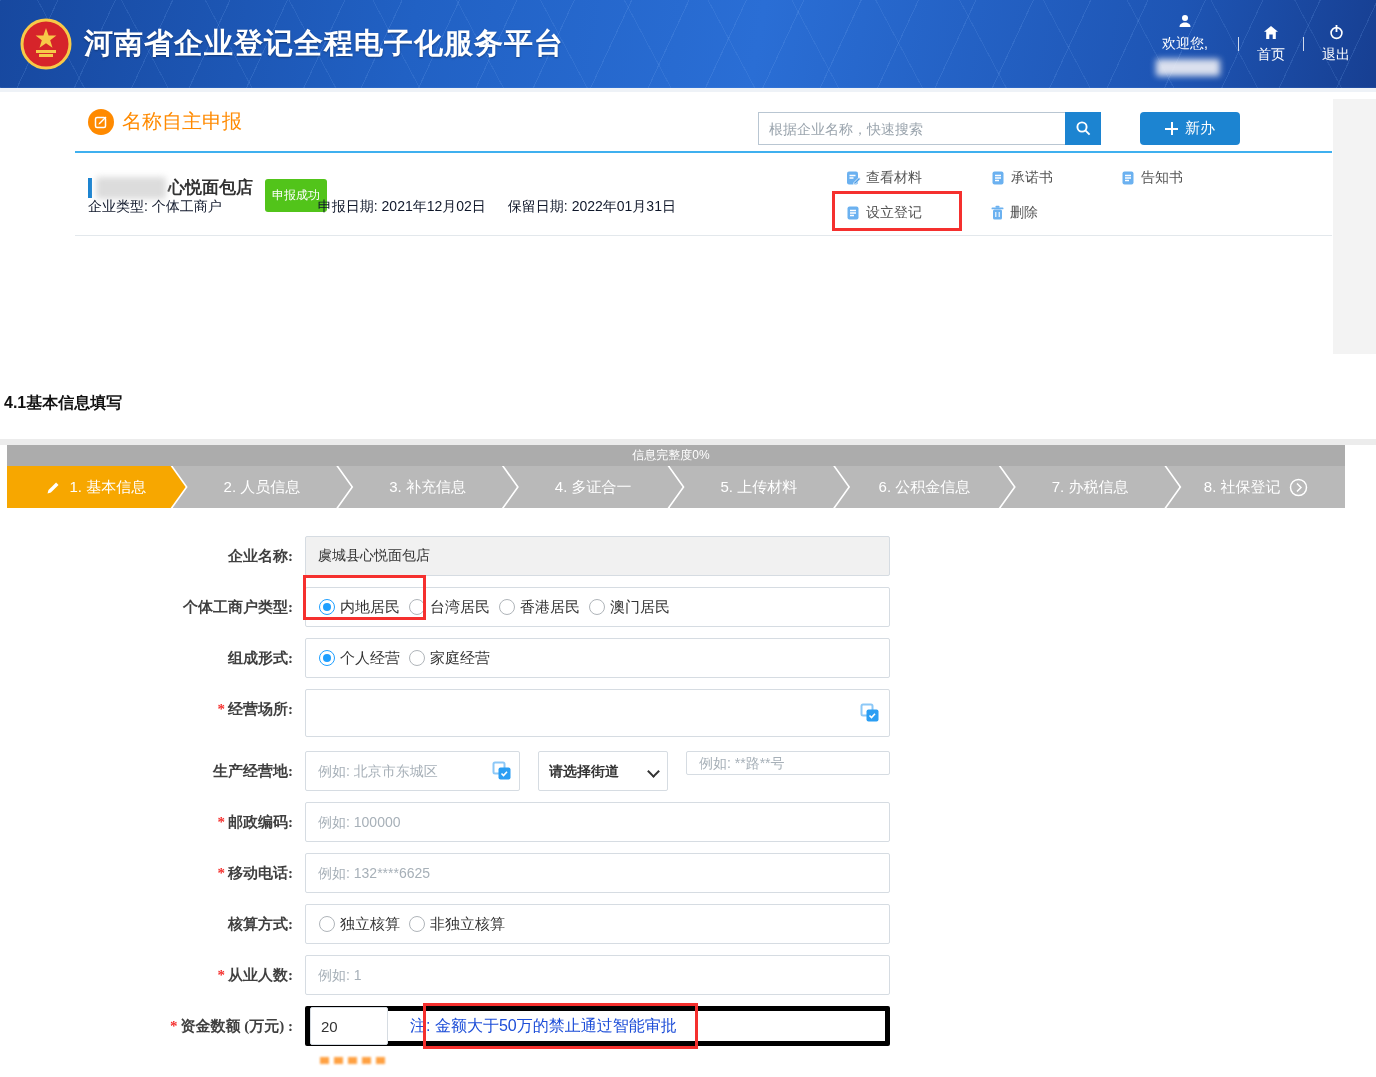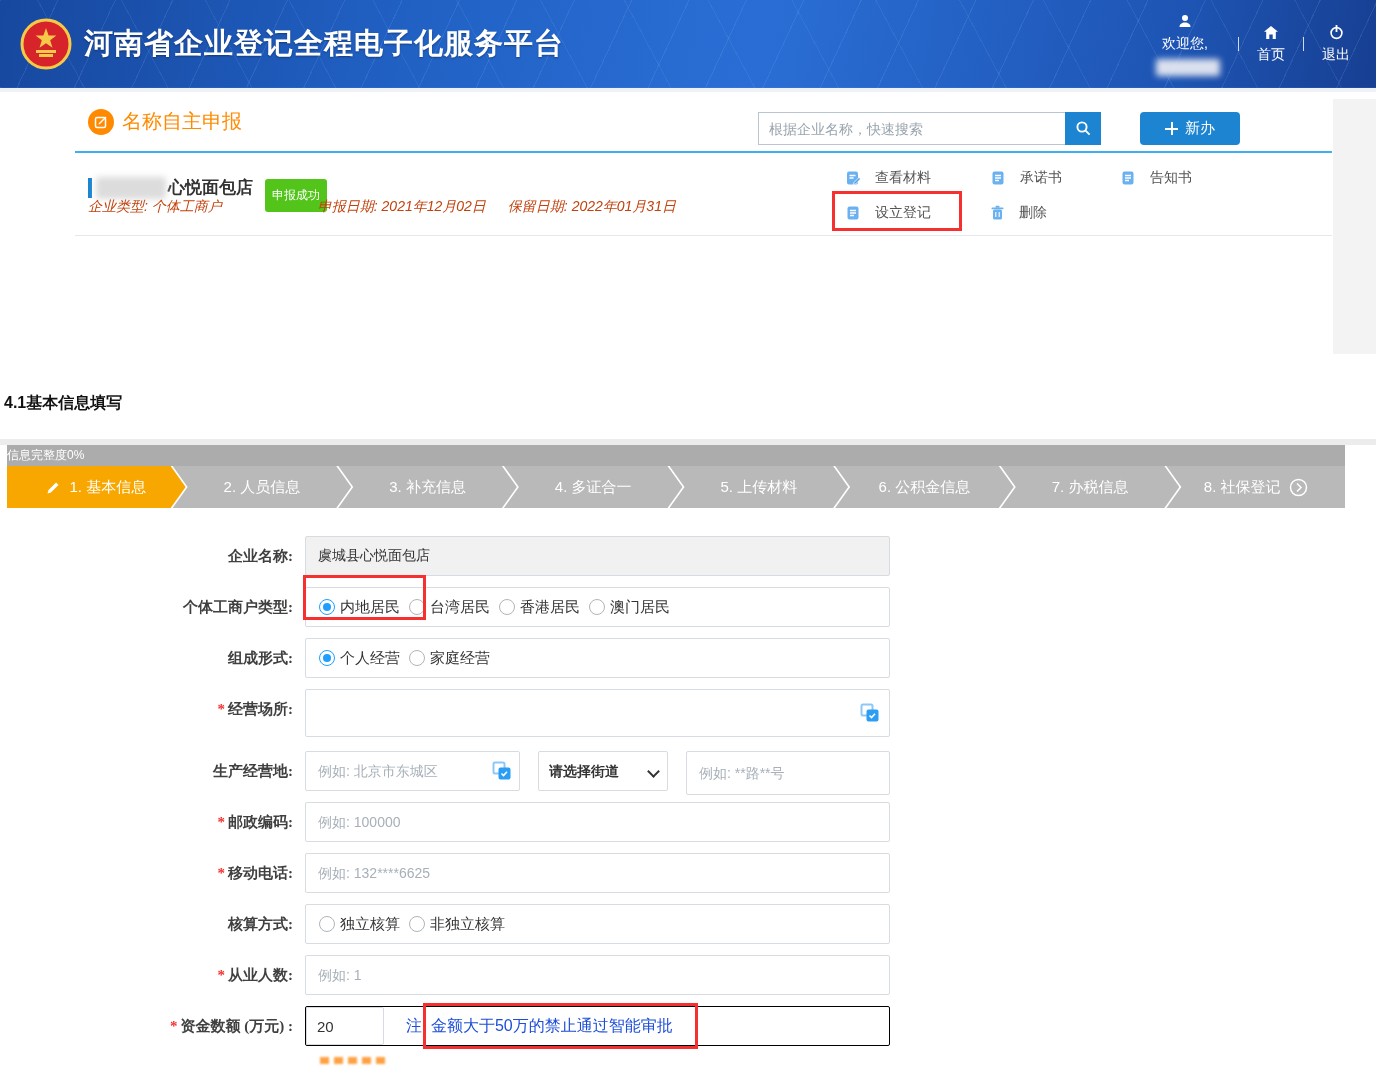--- a/index.html
+++ b/index.html
@@ -47,39 +47,39 @@
   .plus-icon::before { left:5.5px; top:0; width:2px; height:13px; }
   .plus-icon::after  { left:0; top:5.5px; width:13px; height:2px; }
   .blue-divider { position:absolute; left:75px; top:59px; width:1257px; height:2px; background:#3fb0ef; }
 
   .item-name-row { position:absolute; left:88px; top:71px; display:flex; align-items:center; }
   .name-bar { width:4px; height:20px; background:#1c84d1; margin-right:4px; }
   .name-blur { width:70px; height:22px; background:#dcdcdc; border-radius:2px; filter:blur(3px); margin-right:2px; }
   .item-name { font-size:17px; font-weight:bold; color:#333; }
   .status-badge { margin-left:12px; background:#52c41a; color:#fff; font-size:12px;
     padding:8px 7px; border-radius:3px;margin-top:16px; }
-  .item-meta-row { position:absolute; left:88px; top:106px; font-size:14px; color:#c2410c; display:flex;font-style:italic; }
+  .item-meta-row { position:absolute; left:88px; top:106px; font-size:14px; color:#0f172a; display:flex; }
   .meta-declare { margin-left:96px; } .meta-retain { margin-left:22px; }
 
   .actions-grid { position:absolute; left:845px; top:77px; display:grid;
     grid-template-columns:145px 130px 1fr; row-gap:17px; }
-  .action { display:flex; align-items:center; gap:14px; font-size:14px; color:#555; cursor:pointer; }
+  .action { display:flex; align-items:center; gap:5px; font-size:14px; color:#555; cursor:pointer; }
   .item-divider { position:absolute; left:75px; top:143px; width:1257px; height:1px; background:#e3e8ec; }
 
   .red-box-establish { position:absolute; left:832px; top:99px; width:130px; height:40px;
     border:3px solid #f5302e; z-index:3; pointer-events:none; }
 
   
   .doc-heading { margin:33px 0 0 4px; font-size:16px; font-weight:bold; color:#111; }
 
   
   .wizard { margin-top:25px; }
   .light-strip { height:6px; background:#ececec; }
   .info-bar { margin:0 31px 0 7px; height:21px; background:#acacac; color:#fff; font-size:12px;
-    text-align:left; line-height:21px; padding-right:10px; }
+    text-align:center; line-height:21px; padding-right:10px; }
   .steps { margin:0 31px 2px 7px; display:flex; }
   .step { flex:1; height:42px; background:#b9b9b9; color:#fff; font-size:15px;
     display:flex; align-items:center; justify-content:center; gap:8px; cursor:pointer;
     clip-path:polygon(0 0, calc(100% - 15px) 0, 100% 50%, calc(100% - 15px) 100%, 0 100%, 15px 50%); }
   .step + .step { margin-left:-13px; }
   .step:first-child { clip-path:polygon(0 0, calc(100% - 15px) 0, 100% 50%, calc(100% - 15px) 100%, 0 100%);
     background:#f7a700; }
   .step:last-child { clip-path:polygon(0 0, 100% 0, 100% 100%, 0 100%, 15px 50%); }
 
   
@@ -108,22 +108,22 @@
   .composite { width:585px; display:flex; }
   .comp-input1 { position:relative; width:215px; height:40px; }
   .comp-input1 .f-input { padding-right:34px; }
   .comp-input1 .dup-icon { right:8px; top:10px; }
   .street-sel-wrap { position:relative; width:130px; height:40px; margin-left:18px; }
   .street-sel { width:100%; height:100%; border:1px solid #d6dce2; border-radius:2px;
     font-size:14px; color:#333; padding:0 24px 0 10px; appearance:none; -webkit-appearance:none;
     background:#fff; outline:none; font-weight:bold; }
   .street-sel-wrap::after { content:""; position:absolute; right:10px; top:16px; width:7px; height:7px;
     border-right:2px solid #333; border-bottom:2px solid #333; transform:rotate(45deg); pointer-events:none; }
-  .comp-input2 { width:204px; height:44px; margin-left:18px; }
-  .capital-box { width:585px; height:40px; border:1px solid #000000; border-radius:2px;
+  .comp-input2 { width:204px; height:24px; margin-left:18px; }
+  .capital-box { width:585px; height:40px; border:5px solid #000000; border-radius:2px;
     display:flex; align-items:center; background:#fff; }
   .capital-input { width:78px; height:38px; border:1px solid #d6dce2; border-radius:2px;
     padding:0 10px; font-size:15px; color:#333; outline:none; }
   .capital-note { margin-left:22px; color:#1d4ed8; font-size:16px; white-space:nowrap; }
   .red-box-capital { position:absolute; left:118px; top:-3px; width:275px; height:46px;
     border:3px solid #f5302e; z-index:3; pointer-events:none; }
   .remnant { position:absolute; left:320px; top:1057px; width:68px; height:7px; opacity:.85;
     background:repeating-linear-gradient(90deg,#ff9123 0 9px, transparent 9px 14px); filter:blur(1px); }
 </style>
 </head>

